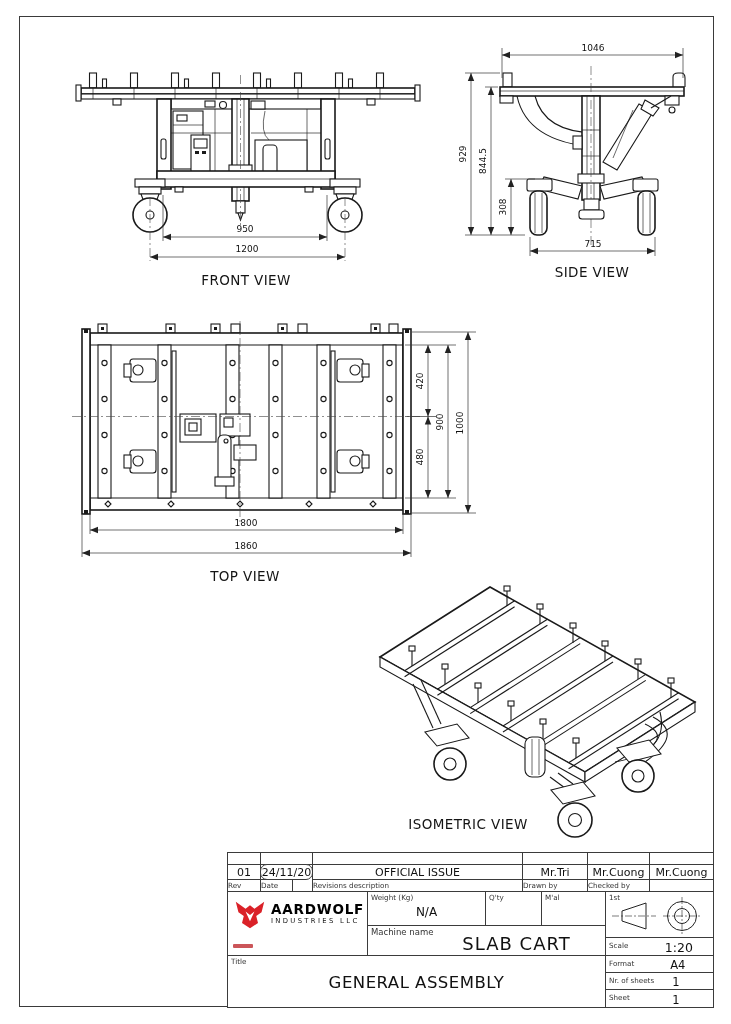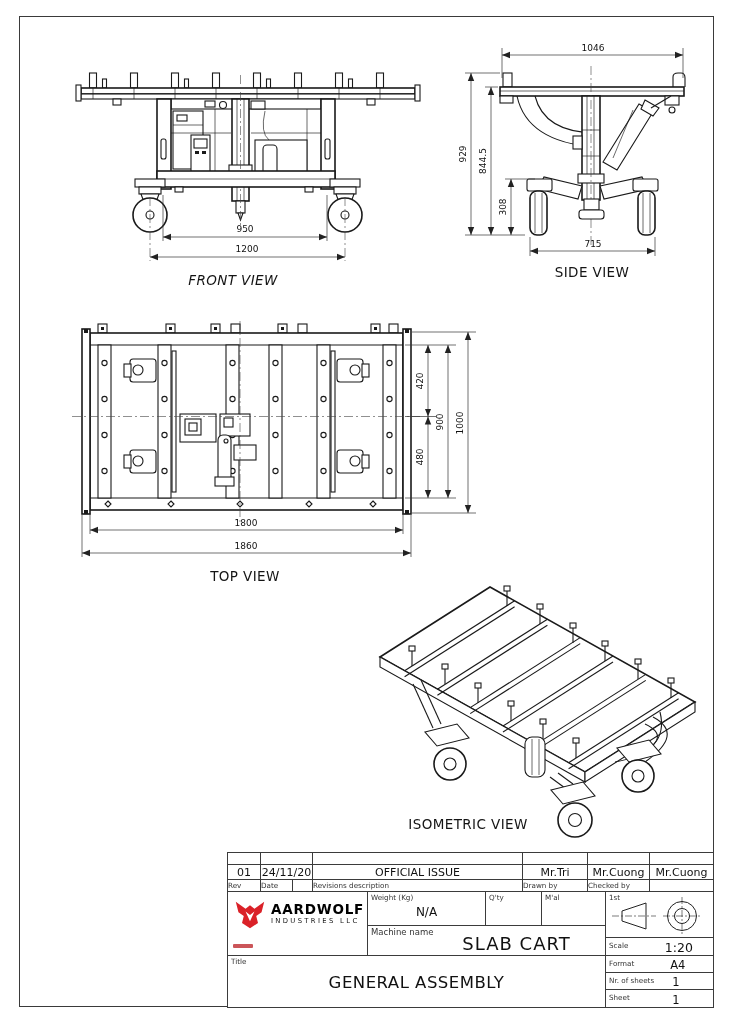--- a/index.html
+++ b/index.html
@@ -124,21 +124,21 @@
         <line class="cl" x1="290" y1="152" x2="290" y2="216"></line>
     <line class="dim" x1="108" y1="150" x2="108" y2="196"></line>
         <line class="dim" x1="272" y1="150" x2="272" y2="196"></line>
     <line class="dim" x1="108" y1="192" x2="272" y2="192" marker-start="url(#afr)" marker-end="url(#afr)"></line>
     <text class="dimtext" x="190" y="187" text-anchor="middle">950</text>
     <line class="dim" x1="95" y1="212" x2="290" y2="212" marker-start="url(#afr)" marker-end="url(#afr)"></line>
     <text class="dimtext" x="192" y="207" text-anchor="middle">1200</text>
   </g>
 </svg>
 </div>
-<div class="view-label" style="left:233px;top:272px;font-style:italic;">FRONT VIEW</div>
+<div class="view-label" style="left:246px;top:272px;">FRONT VIEW</div>
 
 <div class="view" style="left:445px;top:30px;width:285px;height:250px;">
 <svg width="285" height="250" viewBox="0 0 285 250">
   <defs>
         <marker id="asd" markerWidth="9" markerHeight="8" refX="8" refY="4" orient="auto-start-reverse" markerUnits="userSpaceOnUse">
           <path d="M0,0.8 L8,4 L0,7.2 Z" fill="#222"></path>
         </marker>
       </defs>
   <g>
     <rect class="fw" x="58" y="43" width="9" height="14"></rect>
@@ -426,21 +426,21 @@
   <div class="cell" style="left:0;top:0;width:34px;height:13px;"></div>
   <div class="cell" style="left:33px;top:0;width:53px;height:13px;"></div>
   <div class="cell" style="left:85px;top:0;width:211px;height:13px;"></div>
   <div class="cell" style="left:295px;top:0;width:66px;height:13px;"></div>
   <div class="cell" style="left:360px;top:0;width:63px;height:13px;"></div>
   <div class="cell" style="left:422px;top:0;width:65px;height:13px;"></div>
 
   <div class="cell" style="left:0;top:12px;width:34px;height:16px;">
       <div class="val">01</div>
     </div>
-  <div class="cell" style="left:33px;top:12px;width:53px;height:16px;">
+  <div class="cell" style="left:33px;top:12px;width:53px;height:16px;border-radius:7px;">
       <div class="val">24/11/20</div>
     </div>
   <div class="cell" style="left:85px;top:12px;width:211px;height:16px;">
       <div class="val">OFFICIAL ISSUE</div>
     </div>
   <div class="cell" style="left:295px;top:12px;width:66px;height:16px;">
       <div class="val">Mr.Tri</div>
     </div>
   <div class="cell" style="left:360px;top:12px;width:63px;height:16px;">
       <div class="val">Mr.Cuong</div>

